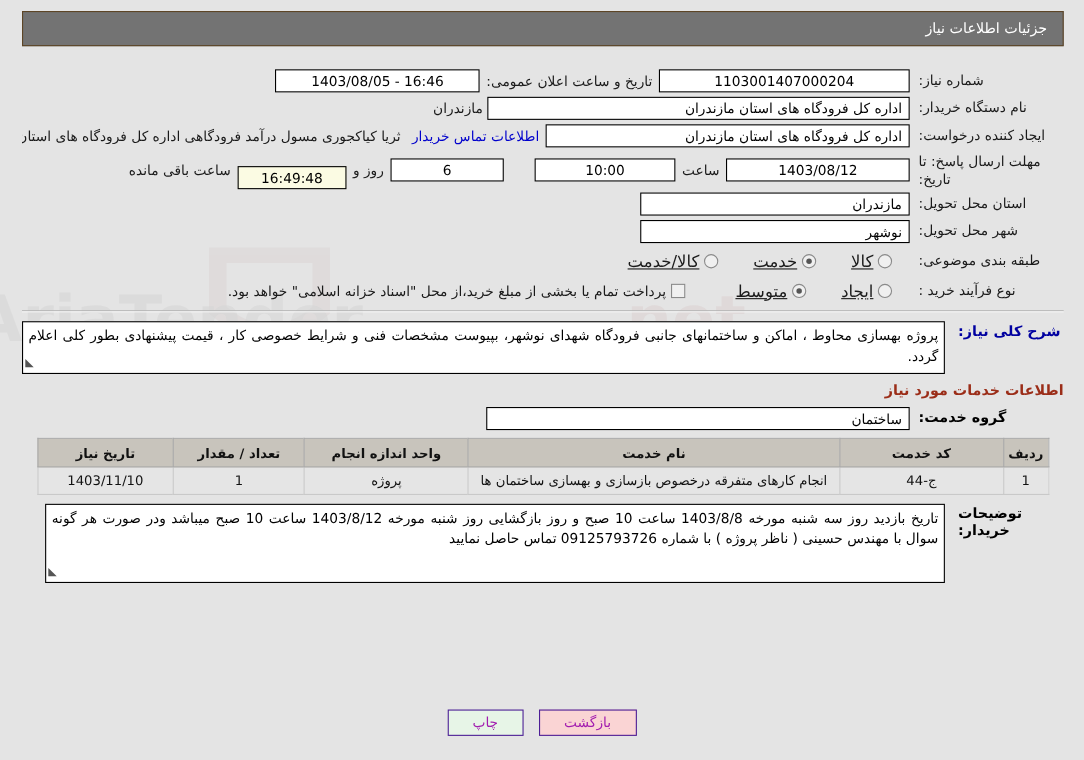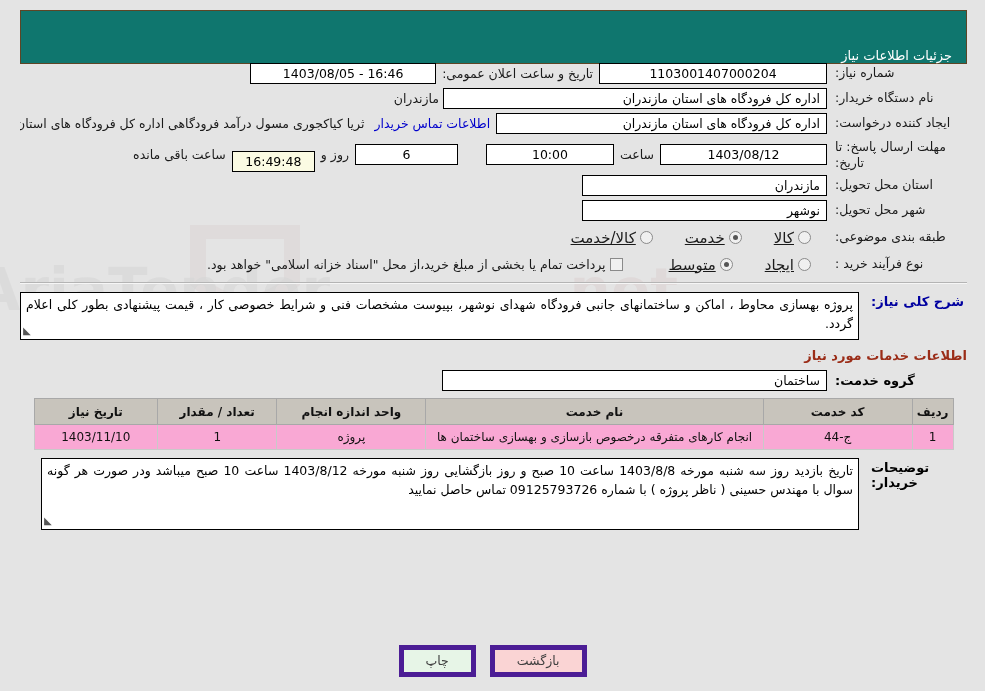--- a/index.html
+++ b/index.html
@@ -24,27 +24,27 @@
     width: 985px; height: 180px;
     pointer-events: none;
     z-index: 0;
     opacity: .35;
   }
 
   
   .header-bar {
     position: absolute;
     left: 20px; top: 10px;
-    width: 947px; height: 54px;
-    background: #0f766e;
+    width: 947px; height: 32px;
+    background: #737373;
     border: 1px solid #5d4526;
     color: #ffffff;
     font-size: 13px;
     display: flex;
-    align-items: flex-end;
+    align-items: center;
     justify-content: flex-start;
     padding-right: 14px;
     z-index: 2;
   }
 
   
   .content {
     position: absolute;
     left: 20px; top: 62px;
     width: 947px;
@@ -85,21 +85,21 @@
   }
   .fbox.right { text-align: right; }
   .fbox.yellow { background: #fbfbe3; }
 
   .w-needno   { width: 228px; }
   .w-org      { width: 384px; }
   .w-creator  { width: 384px; }
   .w-date     { width: 167px; }
   .w-time     { width: 128px; }
   .w-days     { width: 103px; }
-  .w-clock    { width: 83px; margin-top: 14px; }
+  .w-clock    { width: 99px; margin-top: 14px; }
   .w-prov     { width: 245px; }
   .w-city     { width: 245px; }
   .w-grp      { width: 385px; }
   .w-pubdate  { width: 186px; }
 
   .inline-lbl {
     font-size: 12.5px;
     color: #1a1a1a;
     padding: 0 6px;
     white-space: nowrap;
@@ -216,43 +216,43 @@
     height: 26px;
     padding: 2px 4px;
   }
   table.svc td {
     border: 1px solid #c9c9c9;
     font-size: 12px;
     color: #111;
     height: 25px;
     text-align: center;
     padding: 4px 4px;
-    background: #f9a8d4;
+    background: #e5e5e5;
   }
   .col-radif { width: 36px; }
   .col-code  { width: 150px; }
   .col-name  { width: 340px; }
   .col-unit  { width: 150px; }
   .col-qty   { width: 120px; }
   .col-date  { width: 124px; }
 
   
   .btn-row {
     position: absolute;
     left: 0; top: 645px;
     width: 985px;
     display: flex; flex-direction: row;
     justify-content: center; align-items: center;
     gap: 14px;
     z-index: 2;
   }
   .btn {
-    border: 5px solid #4c1d95;
-    font-size: 12.5px;
-    color: #404040;
+    border: 1px solid #4c1d95;
+    font-size: 12.5px;
+    color: #a21caf;
     padding: 3px 22px;
     cursor: pointer;
     line-height: 16px;
   }
   .btn-print { background: #e7f5e7; }
   .btn-back  { background: #fad4d4; }
 </style>
 </head>
 <body>
 

